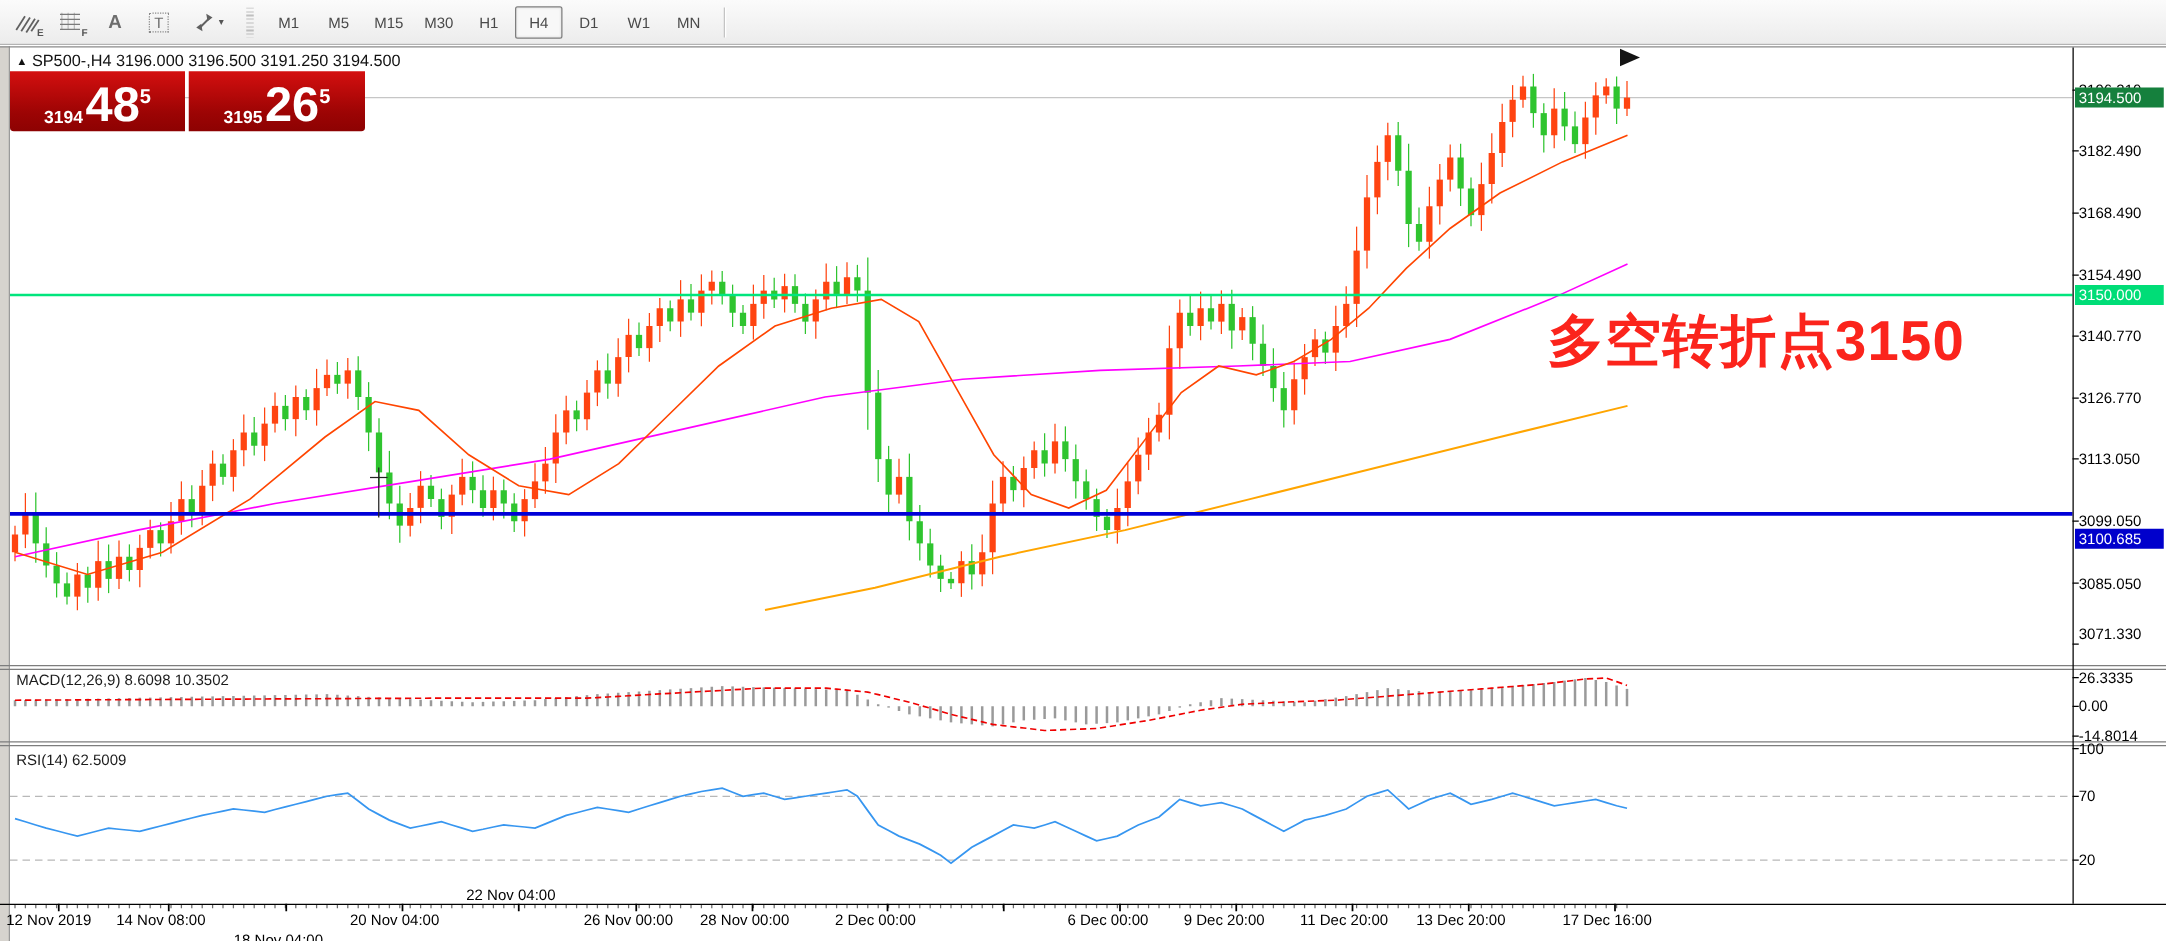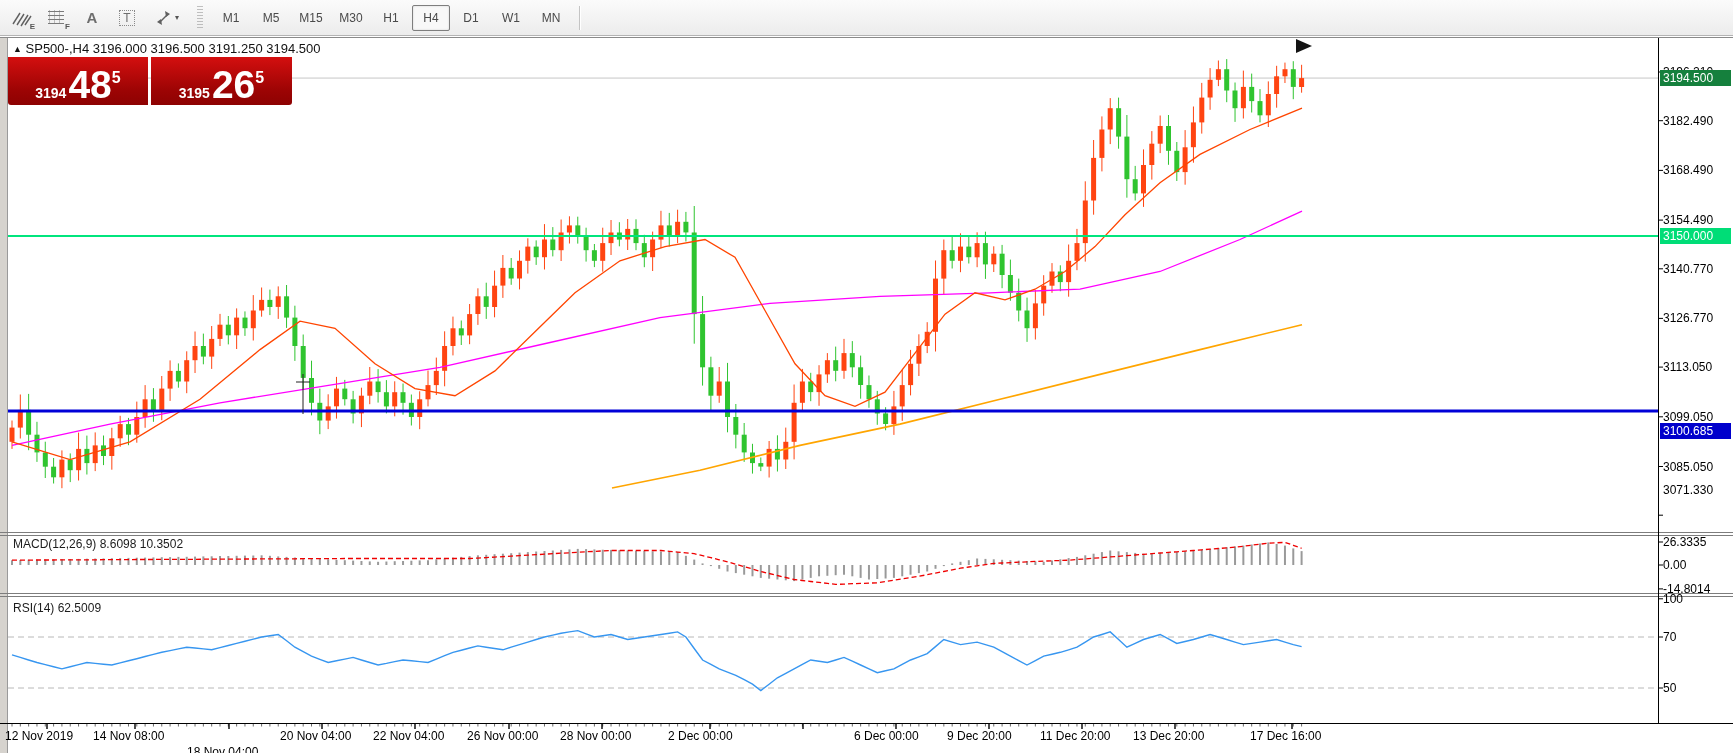--- a/index.html
+++ b/index.html
@@ -814,46 +814,47 @@
         <span class="p-small">3195</span>
         <span class="p-big">26</span>
         <span class="p-sup">5</span>
       </div>
     </div>
   </div>
 
   <div class="lbl panelabel" style="left:13px;top:537px;">MACD(12,26,9) 8.6098 10.3502</div>
   <div class="lbl panelabel" style="left:13px;top:601px;">RSI(14) 62.5009</div>
 
+  <div id="annotation">多空转折点3150</div>
 
   <div id="axislayer">
       <div class="ptick" style="top: 65.0007px;">3196.210</div>
       <div class="ptick" style="top: 113.693px;">3182.490</div>
       <div class="ptick" style="top: 163.379px;">3168.490</div>
       <div class="ptick" style="top: 213.065px;">3154.490</div>
       <div class="ptick" style="top: 261.757px;">3140.770</div>
       <div class="ptick" style="top: 311.443px;">3126.770</div>
       <div class="ptick" style="top: 360.136px;">3113.050</div>
       <div class="ptick" style="top: 409.822px;">3099.050</div>
       <div class="ptick" style="top: 459.508px;">3085.050</div>
-      <div class="ptick" style="top: 483px;">3071.330</div>
+      <div class="ptick" style="top: 500px;">3071.330</div>
       <div class="ptick" style="top: 534.988px;">26.3335</div>
       <div class="ptick" style="top: 558px;">0.00</div>
       <div class="ptick" style="top: 581.904px;">-14.8014</div>
       <div class="ptick" style="top: 591.75px;">100</div>
       <div class="ptick" style="top: 630px;">70</div>
-      <div class="ptick" style="top: 681px;">50</div>
+      <div class="ptick" style="top: 681px;">20</div>
       <div class="badge" style="top: 70.0695px; background: #15803d; color: rgb(255, 255, 255);">3194.500</div>
       <div class="badge" style="top: 228px; background: rgb(0, 221, 119); color: rgb(255, 255, 255);">3150.000</div>
       <div class="badge" style="top: 403.019px; background: rgb(0, 0, 204); color: rgb(255, 255, 255); margin-top: 20px;">3100.685</div>
       <div class="ttick" style="top: 729px; left: 5px;">12 Nov 2019</div>
       <div class="ttick" style="top: 729px; left: 93px;">14 Nov 08:00</div>
       <div class="ttick" style="top: 745px; left: 187px;">18 Nov 04:00</div>
       <div class="ttick" style="top: 729px; left: 280px;">20 Nov 04:00</div>
-      <div class="ttick" style="top: 729px; left: 373px; text-align: right;">22 Nov 04:00</div>
+      <div class="ttick" style="top: 709px; left: 373px; text-align: right;">22 Nov 04:00</div>
       <div class="ttick" style="top: 729px; left: 467px;">26 Nov 00:00</div>
       <div class="ttick" style="top: 729px; left: 560px;">28 Nov 00:00</div>
       <div class="ttick" style="top: 729px; left: 668px;">2 Dec 00:00</div>
       <div class="ttick" style="top: 767px; left: 761px;">4 Dec 00:00</div>
       <div class="ttick" style="top: 729px; left: 854px;">6 Dec 00:00</div>
       <div class="ttick" style="top: 729px; left: 947px;">9 Dec 20:00</div>
       <div class="ttick" style="top: 729px; left: 1040px;">11 Dec 20:00</div>
       <div class="ttick" style="top: 729px; left: 1133px;">13 Dec 20:00</div>
       <div class="ttick" style="top: 729px; left: 1250px;">17 Dec 16:00</div>
     </div>

